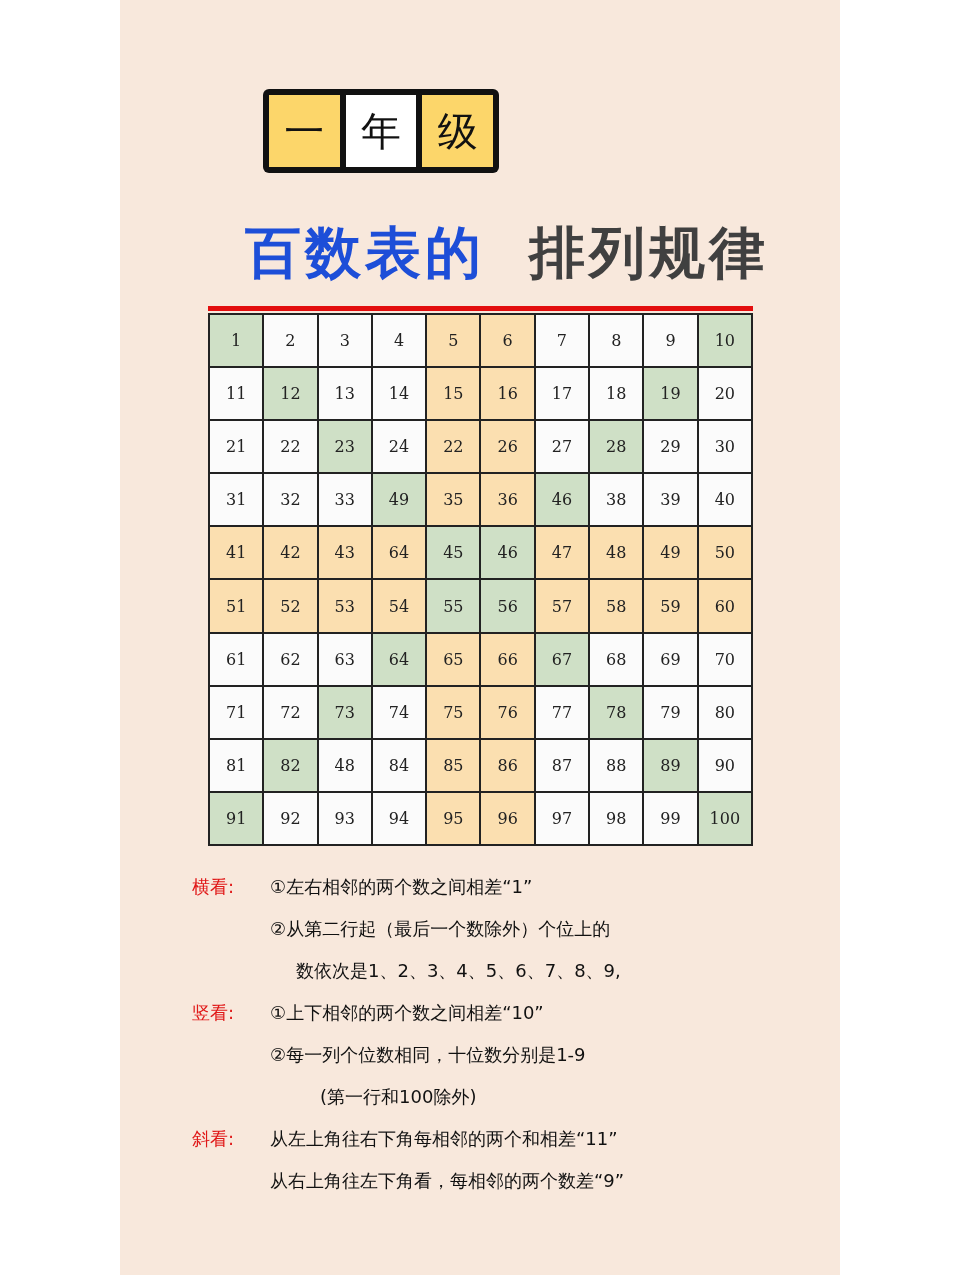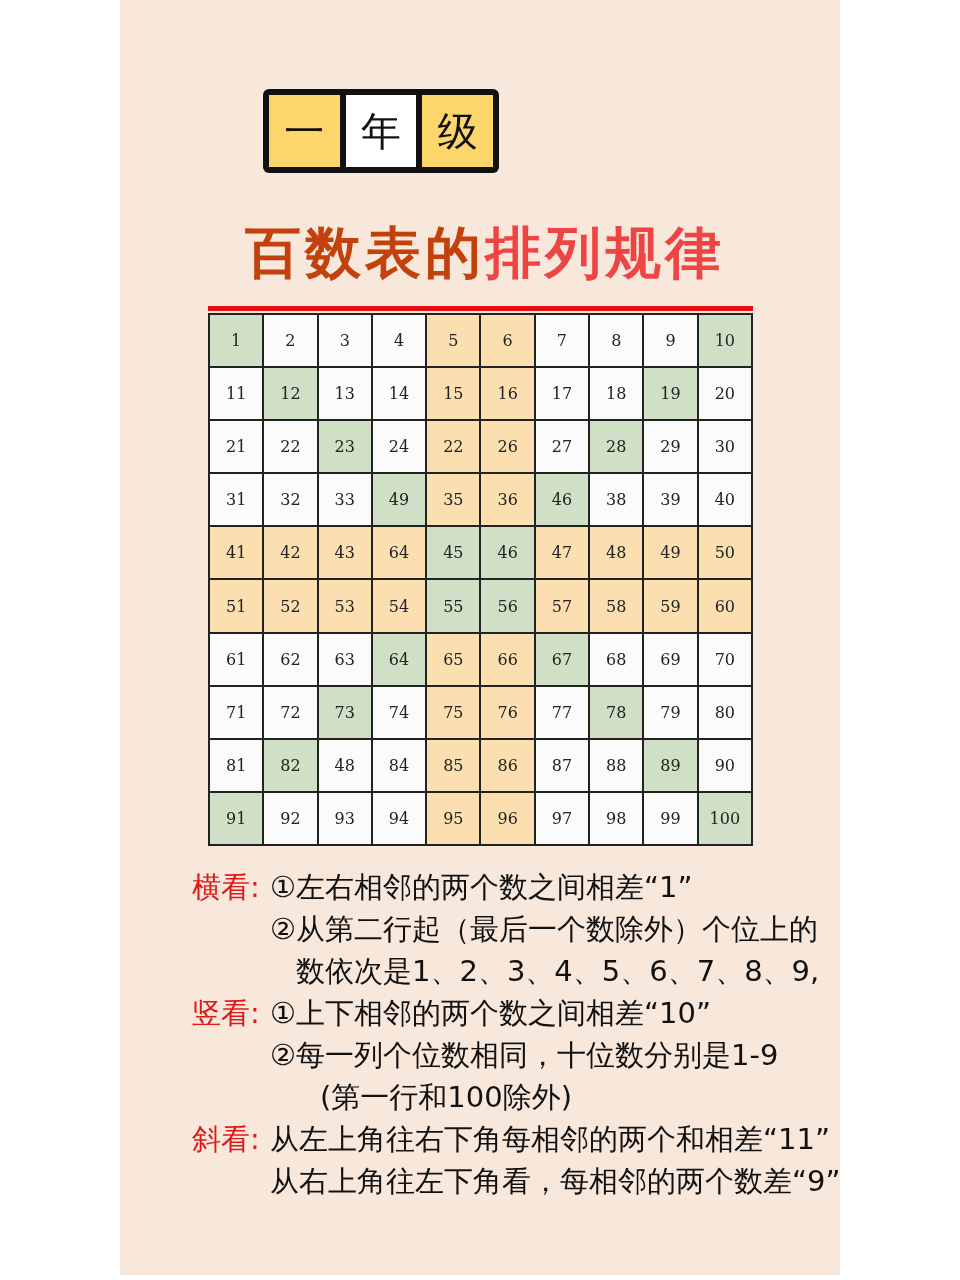--- a/index.html
+++ b/index.html
@@ -3,29 +3,29 @@
 <meta charset="utf-8">
 <style>
   html,body{margin:0;padding:0;}
   body{width:960px;height:1280px;background:#ffffff;position:relative;overflow:hidden;font-family:"DejaVu Sans","Liberation Sans",sans-serif;}
   .panel{position:absolute;left:120px;top:0;width:720px;height:1275px;background:#f8e8dc;}
   .badge{position:absolute;left:263px;top:89px;width:236px;height:84px;background:#111;border-radius:6px;display:flex;gap:6px;padding:6px;box-sizing:border-box;}
   .badge .bx{flex:1;display:flex;align-items:center;justify-content:center;font-size:40px;color:#111;}
   .badge .y{background:#fcd66a;}
   .badge .w{background:#ffffff;}
   .title{position:absolute;left:245px;top:218px;font-size:56px;font-weight:bold;letter-spacing:4px;white-space:nowrap;line-height:70px;}
-  .title .blk{color:#c2410c;}
-  .title .red{color:#ef4444;}
+  .title .blk{color:#1d4ed8;}
+  .title .red{color:#404040;margin-left:44px;}
   .redline{position:absolute;left:208px;top:306px;width:545px;height:5px;background:#e30e0e;}
   .grid{position:absolute;left:208px;top:313px;width:545px;height:533px;display:grid;grid-template-columns:repeat(10,1fr);grid-template-rows:repeat(10,1fr);border:2px solid #222;box-sizing:border-box;background:#222;gap:2px;}
   .cell{display:flex;align-items:center;justify-content:center;font-family:"DejaVu Serif","Liberation Serif",serif;font-size:16px;color:#222;}
   .c-w{background:#fbfbfb;}
   .c-g{background:#cfe0c6;}
   .c-o{background:#fbdfb0;}
-  .notes{position:absolute;left:192px;top:866px;width:640px;font-size:29px;color:#111;line-height:42px;}
+  .notes{position:absolute;left:192px;top:866px;width:640px;font-size:18px;color:#111;line-height:42px;}
   .row{display:flex;white-space:nowrap;}
   .lbl{color:#e01818;width:78px;flex:none;}
   .ind{padding-left:78px;text-align:right;}
   .ind2{padding-left:104px;}
   .ind3{padding-left:128px;}
 </style>
 </head>
 <body>
 
 <div class="panel"></div>

